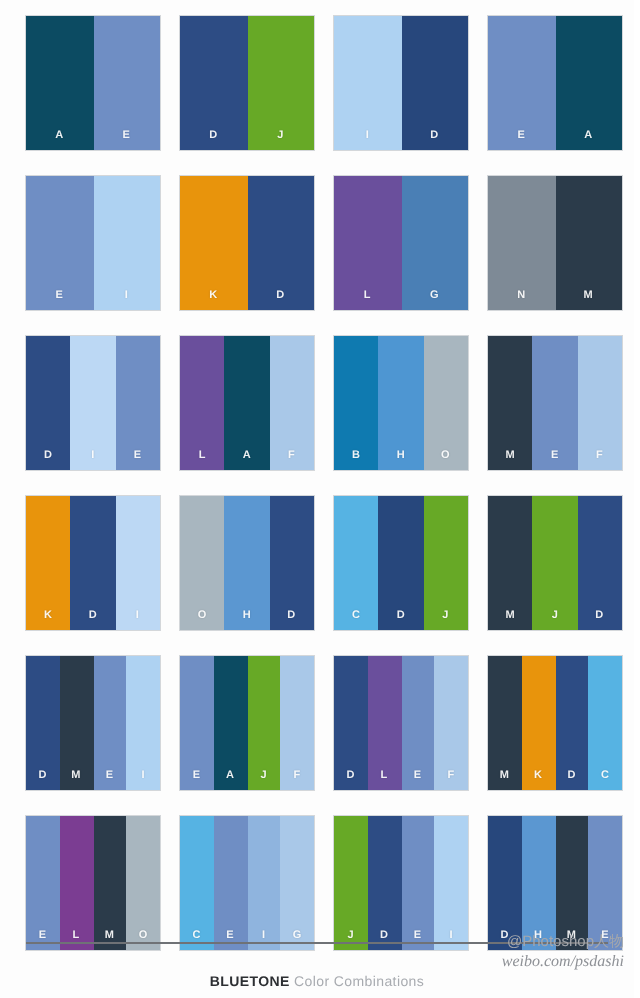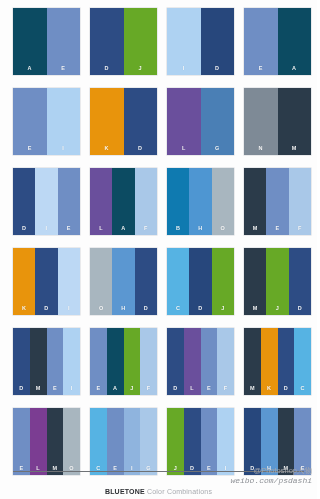--- a/index.html
+++ b/index.html
@@ -50,21 +50,21 @@
   .cap-brand{ font-size:7px; font-weight:bold; color:#2d2f33; letter-spacing:0.2px; }
   .cap-rest{ font-size:7px; color:#a8abb0; letter-spacing:0.2px; }
 
   .wm{
     position:absolute; right:5px; top:-4px;
     text-align:right; color:#9a9da2;
   }
   .wm-top{ font-size:7.5px; line-height:10px; color:#a4a7ac; }
   .wm-bot{
     font-size:8px; line-height:10px; color:#8e9196;
-    font-family:Liberation Mono, monospace; font-style:italic;
+    font-family:Liberation Serif, serif; font-style:italic;
   }
 </style>
 </head>
 <body>
 
 <div id="board">
 
   <div class="grid" id="grid">
       <div class="swatch">
         <div class="band" style="background: rgb(12, 75, 98);">

